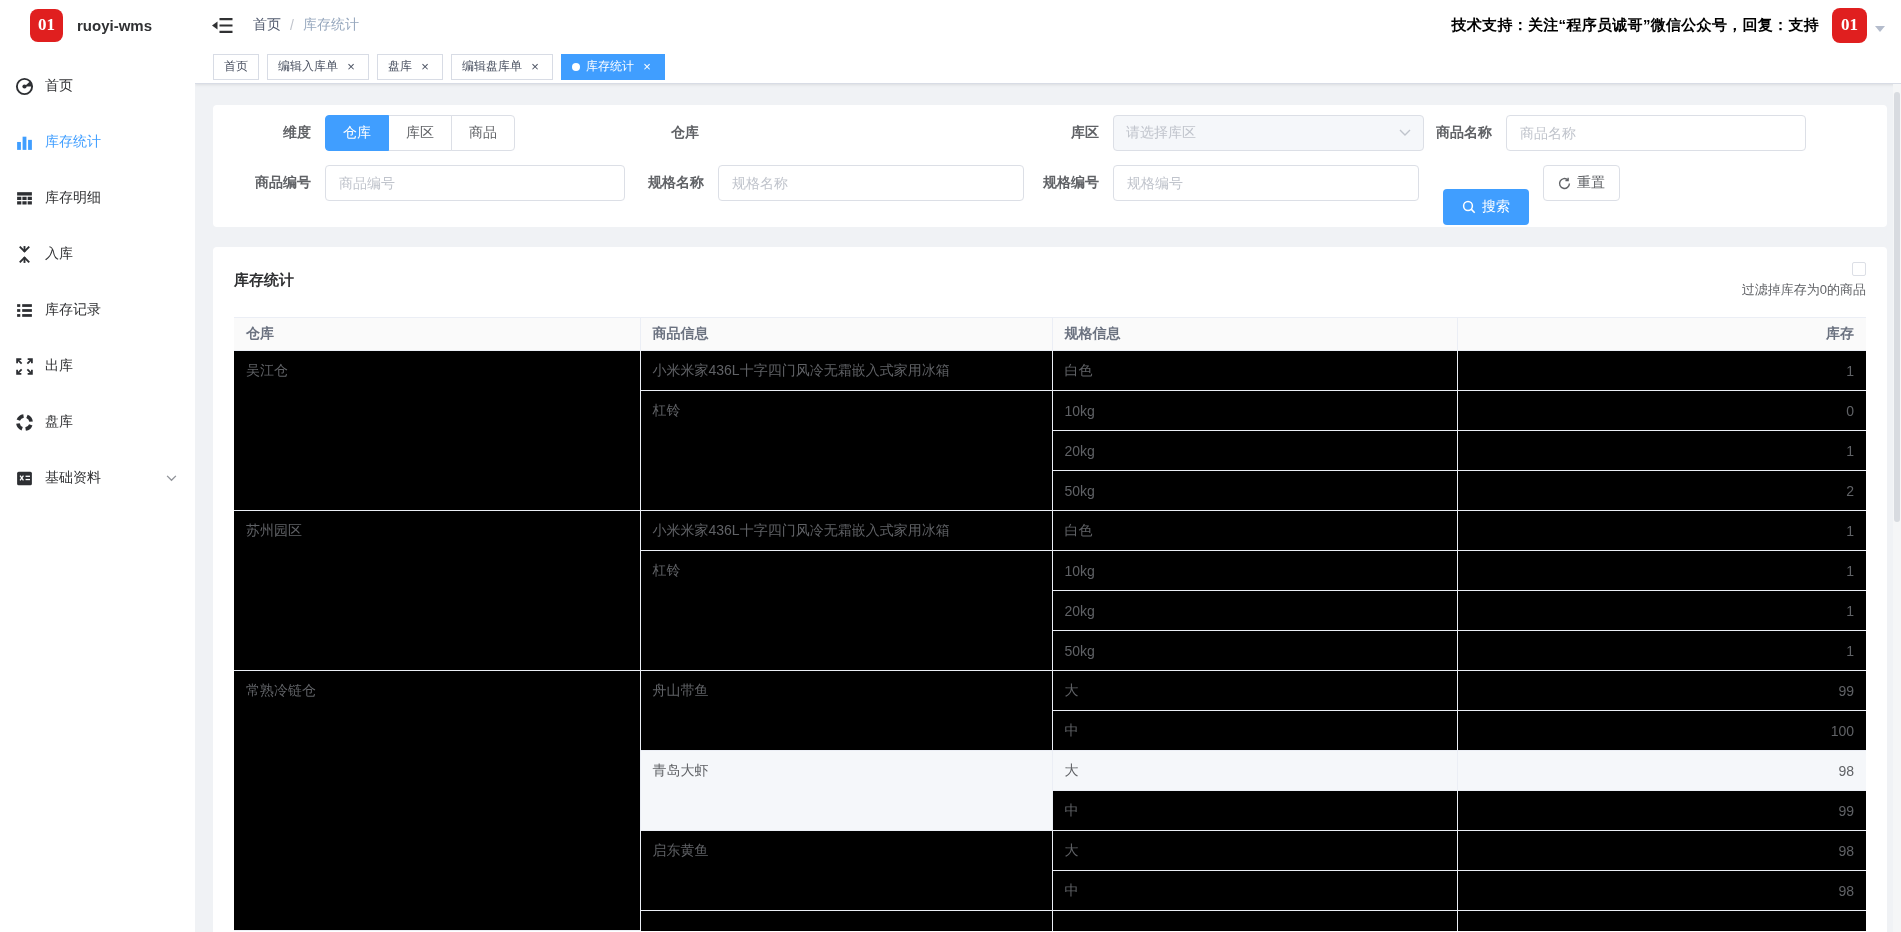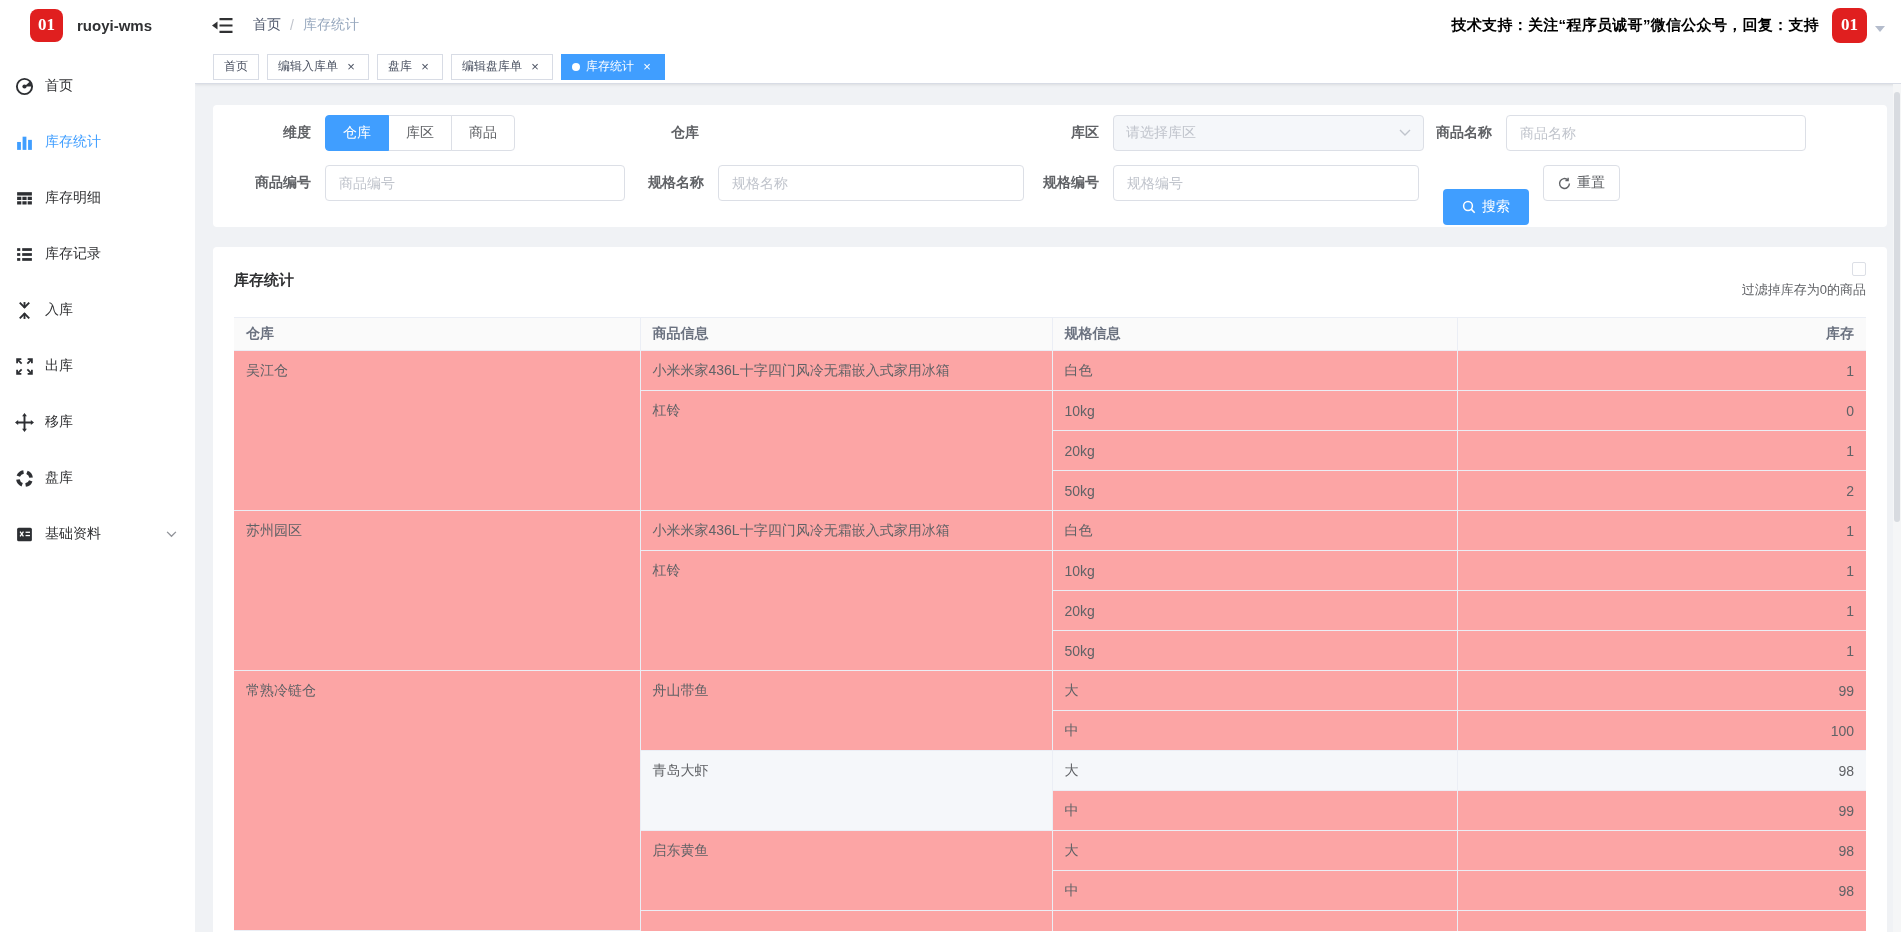--- a/index.html
+++ b/index.html
@@ -78,21 +78,21 @@
 
   .table-card { position:relative; height:790px; padding:22px 21px 0; }
   .panel-head { display:flex; align-items:center; justify-content:space-between; height:22px; margin-bottom:26px; }
   .panel-title { font-size:15px; font-weight:600; color:#303133; }
   .checkbox-wrap { display:flex; align-items:flex-end; gap:5px; font-size:13px; color:#606266; cursor:pointer;flex-direction:column; }
   .checkbox-box { width:14px; height:14px; border:1px solid #dcdfe6; border-radius:2px; background:#fff; flex:0 0 14px; }
 
   table.grid { width:100%; border-collapse:collapse; table-layout:fixed; }
   .grid th { height:33px; background:#fafafa; color:#6b7280; font-weight:bold; font-size:14px; text-align:left;
              padding:0 12px; border-top:1px solid #ebeef5; border-bottom:1px solid #ebeef5; border-right:1px solid #ebeef5; }
-  .grid td { height:40px; font-size:14px; color:#606266; padding:0 12px; background:#fca5a5;
+  .grid td { height:40px; font-size:14px; color:#606266; padding:0 12px; background:#000000;
              border-bottom:1px solid #ebeef5; border-right:1px solid #ebeef5; vertical-align:middle; }
   .grid th:last-child, .grid td:last-child { border-right:none; text-align:right; }
   .grid td.span-cell { vertical-align:top; padding-top:11px; }
   .grid td.hl { background:#f5f7fa; }
   .grid tr.partial-row td { height:20px; border-bottom:none; }
 
   
   .scroll-track { position:absolute; right:0; top:84px; bottom:0; width:8px; background:#f5f6f7; z-index:5; }
   .scroll-thumb { position:absolute; right:1px; top:8px; width:6px; height:430px; background:#d8dbe0; border-radius:3px; cursor:pointer; }
 </style>
@@ -131,61 +131,52 @@
         <span class="mi-icon">
           <svg viewBox="0 0 18 18">
               <path d="M2 3h14v3.2H2z" fill="currentColor"></path>
               <path d="M2 7.4h4v3H2zM7 7.4h4v3H7zM12 7.4h4v3h-4zM2 11.6h4v3H2zM7 11.6h4v3H7zM12 11.6h4v3h-4z" fill="currentColor"></path>
             </svg>
         </span>
         <span>库存明细</span>
       </div>
       <div class="menu-item">
         <span class="mi-icon">
+          <svg viewBox="0 0 18 18" fill="none" stroke="currentColor" stroke-width="1.8">
+              <path d="M4.5 1.5 9 6l4.5-4.5"></path>
+              <path d="M9 1v5.5"></path>
+              <path d="M4.5 16.5 9 12l4.5 4.5"></path>
+              <path d="M9 17v-5.5"></path>
+            </svg>
+        </span>
+        <span>入库</span>
+      </div>
+      <div class="menu-item">
+        <span class="mi-icon">
           <svg viewBox="0 0 18 18">
               <rect x="2" y="3" width="3" height="2.6" fill="currentColor"></rect>
               <rect x="6.8" y="3" width="9.2" height="2.6" fill="currentColor"></rect>
               <rect x="2" y="7.7" width="3" height="2.6" fill="currentColor"></rect>
               <rect x="6.8" y="7.7" width="9.2" height="2.6" fill="currentColor"></rect>
               <rect x="2" y="12.4" width="3" height="2.6" fill="currentColor"></rect>
               <rect x="6.8" y="12.4" width="9.2" height="2.6" fill="currentColor"></rect>
             </svg>
         </span>
         <span>库存记录</span>
       </div>
       <div class="menu-item">
         <span class="mi-icon">
-          <svg viewBox="0 0 18 18" fill="none" stroke="currentColor" stroke-width="1.8">
-              <path d="M4.5 1.5 9 6l4.5-4.5"></path>
-              <path d="M9 1v5.5"></path>
-              <path d="M4.5 16.5 9 12l4.5 4.5"></path>
-              <path d="M9 17v-5.5"></path>
-            </svg>
-        </span>
-        <span>入库</span>
-      </div>
-      <div class="menu-item">
-        <span class="mi-icon">
           <svg viewBox="0 0 18 18" fill="none" stroke="currentColor" stroke-width="1.7">
               <path d="M2 6V2h4M2 2l4.3 4.3"></path>
               <path d="M12 2h4v4M16 2l-4.3 4.3"></path>
               <path d="M2 12v4h4M2 16l4.3-4.3"></path>
               <path d="M16 12v4h-4M16 16l-4.3-4.3"></path>
             </svg>
         </span>
         <span>出库</span>
-      </div>
-      <div class="menu-item">
-        <span class="mi-icon">
-          <svg viewBox="0 0 18 18">
-              <path d="M9 2.5v13M2.5 9h13" stroke="currentColor" stroke-width="1.8" fill="none"></path>
-              <path d="M9 0l2.3 3H6.7zM9 18l2.3-3H6.7zM0 9l3-2.3v4.6zM18 9l-3-2.3v4.6z" fill="currentColor"></path>
-            </svg>
-        </span>
-        <span>移库</span>
       </div>
       <div class="menu-item">
         <span class="mi-icon">
           <svg viewBox="0 0 18 18">
               <circle cx="9" cy="9" r="6.3" fill="none" stroke="currentColor" stroke-width="3.4" stroke-dasharray="6.6 3.3" transform="rotate(20 9 9)"></circle>
             </svg>
         </span>
         <span>盘库</span>
       </div>
       <div class="menu-item">

